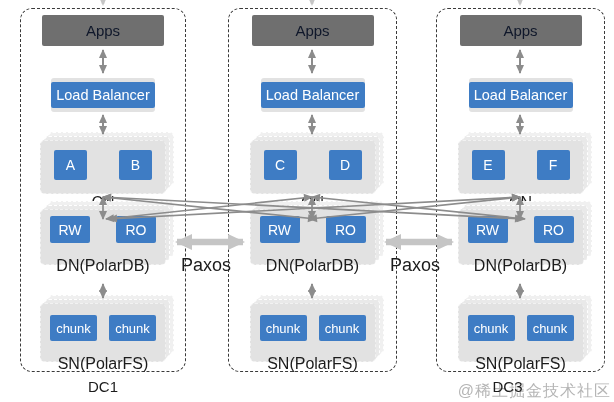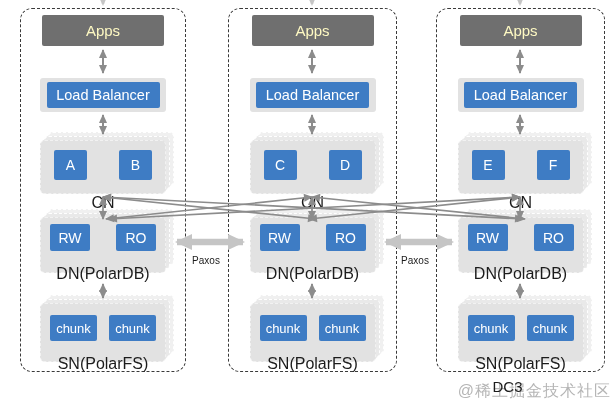--- a/index.html
+++ b/index.html
@@ -6,37 +6,37 @@
   #canvas{
     position:relative;width:614px;height:402px;overflow:hidden;background:#fff;
     font-family:"Liberation Sans",sans-serif;color:var(--text-dark,#1c1c1c);
   }
   
   .dc{position:absolute;top:8px;height:364px;border:1.6px dashed #3a3a3a;border-radius:12px;box-sizing:border-box;}
   .dc-inner{position:absolute;inset:0;}
   
   .apps{
     position:absolute;top:6px;left:50%;transform:translateX(-50%);
-    width:122px;height:31px;background:var(--apps-gray,#6f6f6f);color:#fef9c3;
+    width:122px;height:31px;background:var(--apps-gray,#6f6f6f);color:#0f172a;
     display:flex;align-items:center;justify-content:center;font-size:15px;border-radius:2px;
   }
   
   .lb-wrap{
     position:absolute;top:69px;left:50%;transform:translateX(-50%);
-    width:126px;height:34px;background:var(--stack-gray,#e2e2e2);border-radius:3px;
+    width:104px;height:34px;background:var(--stack-gray,#e2e2e2);border-radius:3px;
     display:flex;align-items:center;justify-content:center;
   }
   .lb{
     width:113px;height:26px;background:var(--node-blue,#3e7cc4);color:#fff;
     display:flex;align-items:center;justify-content:center;font-size:14.5px;border-radius:2px;
   }
   
   .stack{position:absolute;left:50%;transform:translateX(-50%);width:126px;}
   .stack.cn{top:131px;height:54px;}
-  .stack.dn{top:208px;height:56px;}
+  .stack.dn{top:200px;height:56px;}
   .stack.sn{top:294px;height:59px;}
   .sheet{position:absolute;inset:0;border-radius:5px;border:1px dashed #fff;background:#e9e9e9;display:block;}
   .sheet.s2{transform:translate(8px,-8px);background:#f0f0f0;}
   .sheet.s1{transform:translate(4px,-4px);background:#e9e9e9;}
   .stack-body{
     position:absolute;inset:0;background:var(--stack-gray,#e2e2e2);
     border-radius:5px;border:1px dashed #f2f2f2;box-sizing:border-box;
     display:flex;flex-direction:column;align-items:center;
   }
   .nodes{display:flex;justify-content:space-between;width:100%;box-sizing:border-box;}
@@ -52,21 +52,21 @@
   .sn .node{width:47px;height:26px;font-size:13px;}
   .stack-label{font-size:16px;line-height:17px;margin-top:14px;white-space:nowrap;}
   
   .dc-label{
     position:absolute;top:369px;left:0;width:100%;text-align:center;
     font-size:15px;z-index:3;
   }
   
   .paxos-label{
     position:absolute;top:255px;transform:translateX(-50%);
-    font-size:10px;z-index:4;white-space:nowrap;
+    font-size:18px;z-index:4;white-space:nowrap;
   }
   
   .watermark{
     position:absolute;right:3px;top:381px;font-size:16px;letter-spacing:1px;
     color:var(--watermark-gray,#b5b5b5);z-index:1;white-space:nowrap;
   }
   
   #arrows{position:absolute;inset:0;z-index:5;pointer-events:none;}
   .varrow line{stroke:var(--arrow-gray,#8c8c8c);stroke-width:2;}
   .mesh line{stroke:var(--arrow-gray,#8c8c8c);stroke-width:1.7;}
@@ -116,20 +116,21 @@
         <i class="sheet s1"></i>
         <div class="stack-body">
           <div class="nodes">
             <div class="node">chunk</div>
             <div class="node">chunk</div>
           </div>
           <div class="stack-label">SN(PolarFS)</div>
         </div>
       </div>
     </div>
+    <div class="dc-label">DC1</div>
   </section>
 
   <section class="dc" style="left:228px;width:169px;">
     <div class="dc-inner">
       <div class="apps">Apps</div>
       <div class="lb-wrap">
         <div class="lb">Load Balancer</div>
       </div>
       <div class="stack cn">
         <i class="sheet s2"></i>

